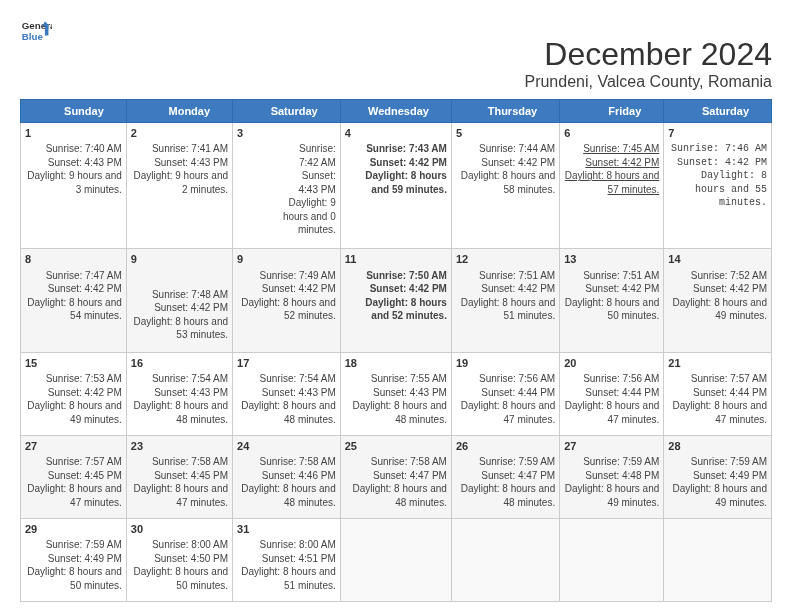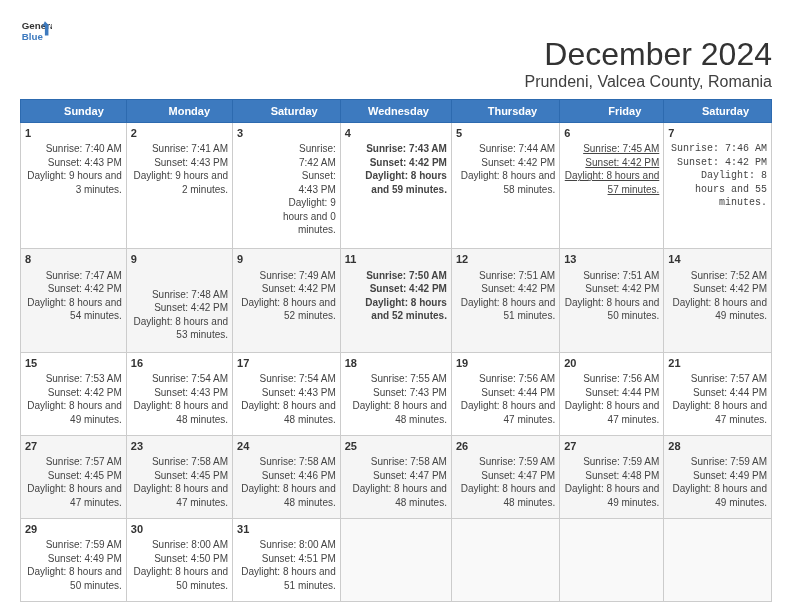--- a/index.html
+++ b/index.html
@@ -225,21 +225,21 @@
           </td>
           <td>
             <span class="day-num">17</span>
             <div class="day-info" style="white-space: pre-line;">Sunrise: 7:54 AM
 Sunset: 4:43 PM
 Daylight: 8 hours and 48 minutes.</div>
           </td>
           <td>
             <span class="day-num">18</span>
             <div class="day-info" style="white-space: pre-line;">Sunrise: 7:55 AM
-Sunset: 7:43 PM
+Sunset: 4:43 PM
 Daylight: 8 hours and 48 minutes.</div>
           </td>
           <td>
             <span class="day-num">19</span>
             <div class="day-info" style="white-space: pre-line;">Sunrise: 7:56 AM
 Sunset: 4:44 PM
 Daylight: 8 hours and 47 minutes.</div>
           </td>
           <td>
             <span class="day-num">20</span>

